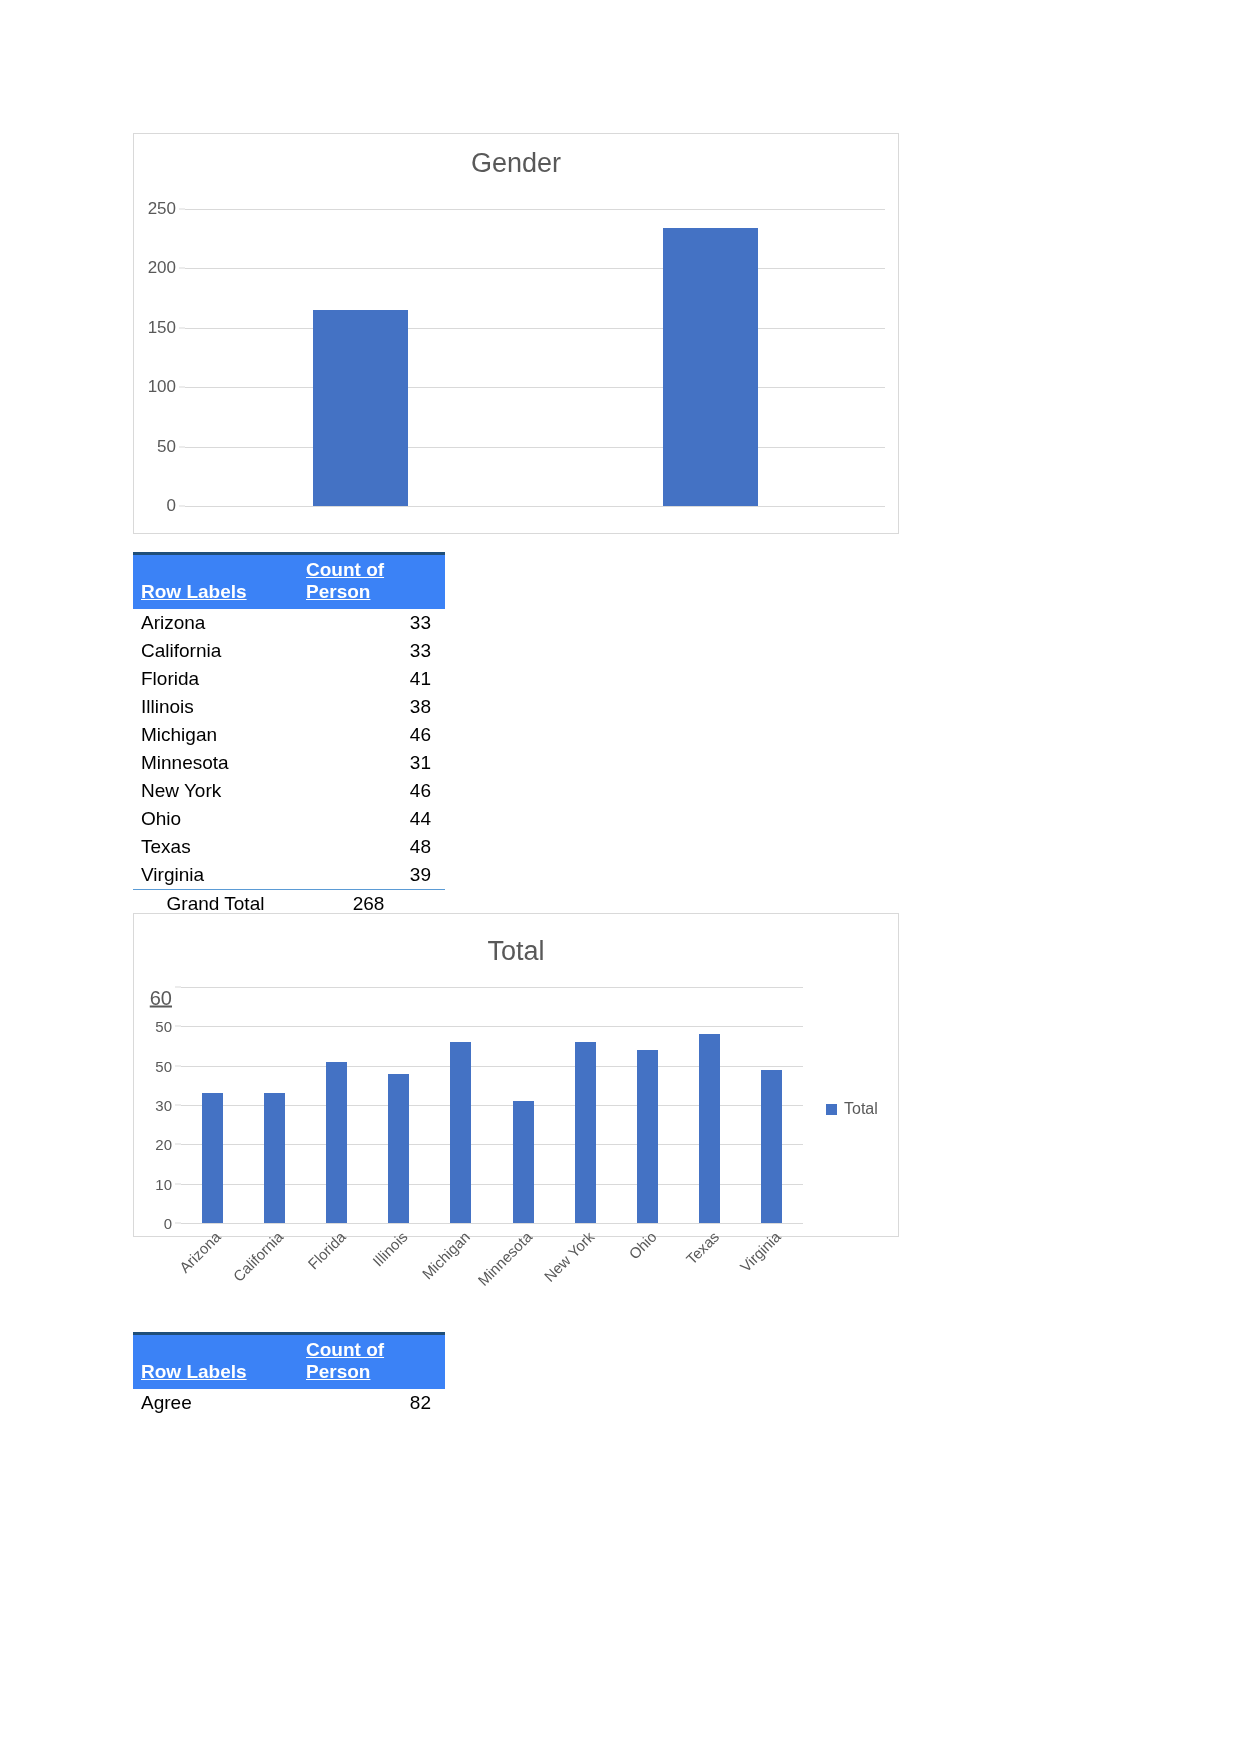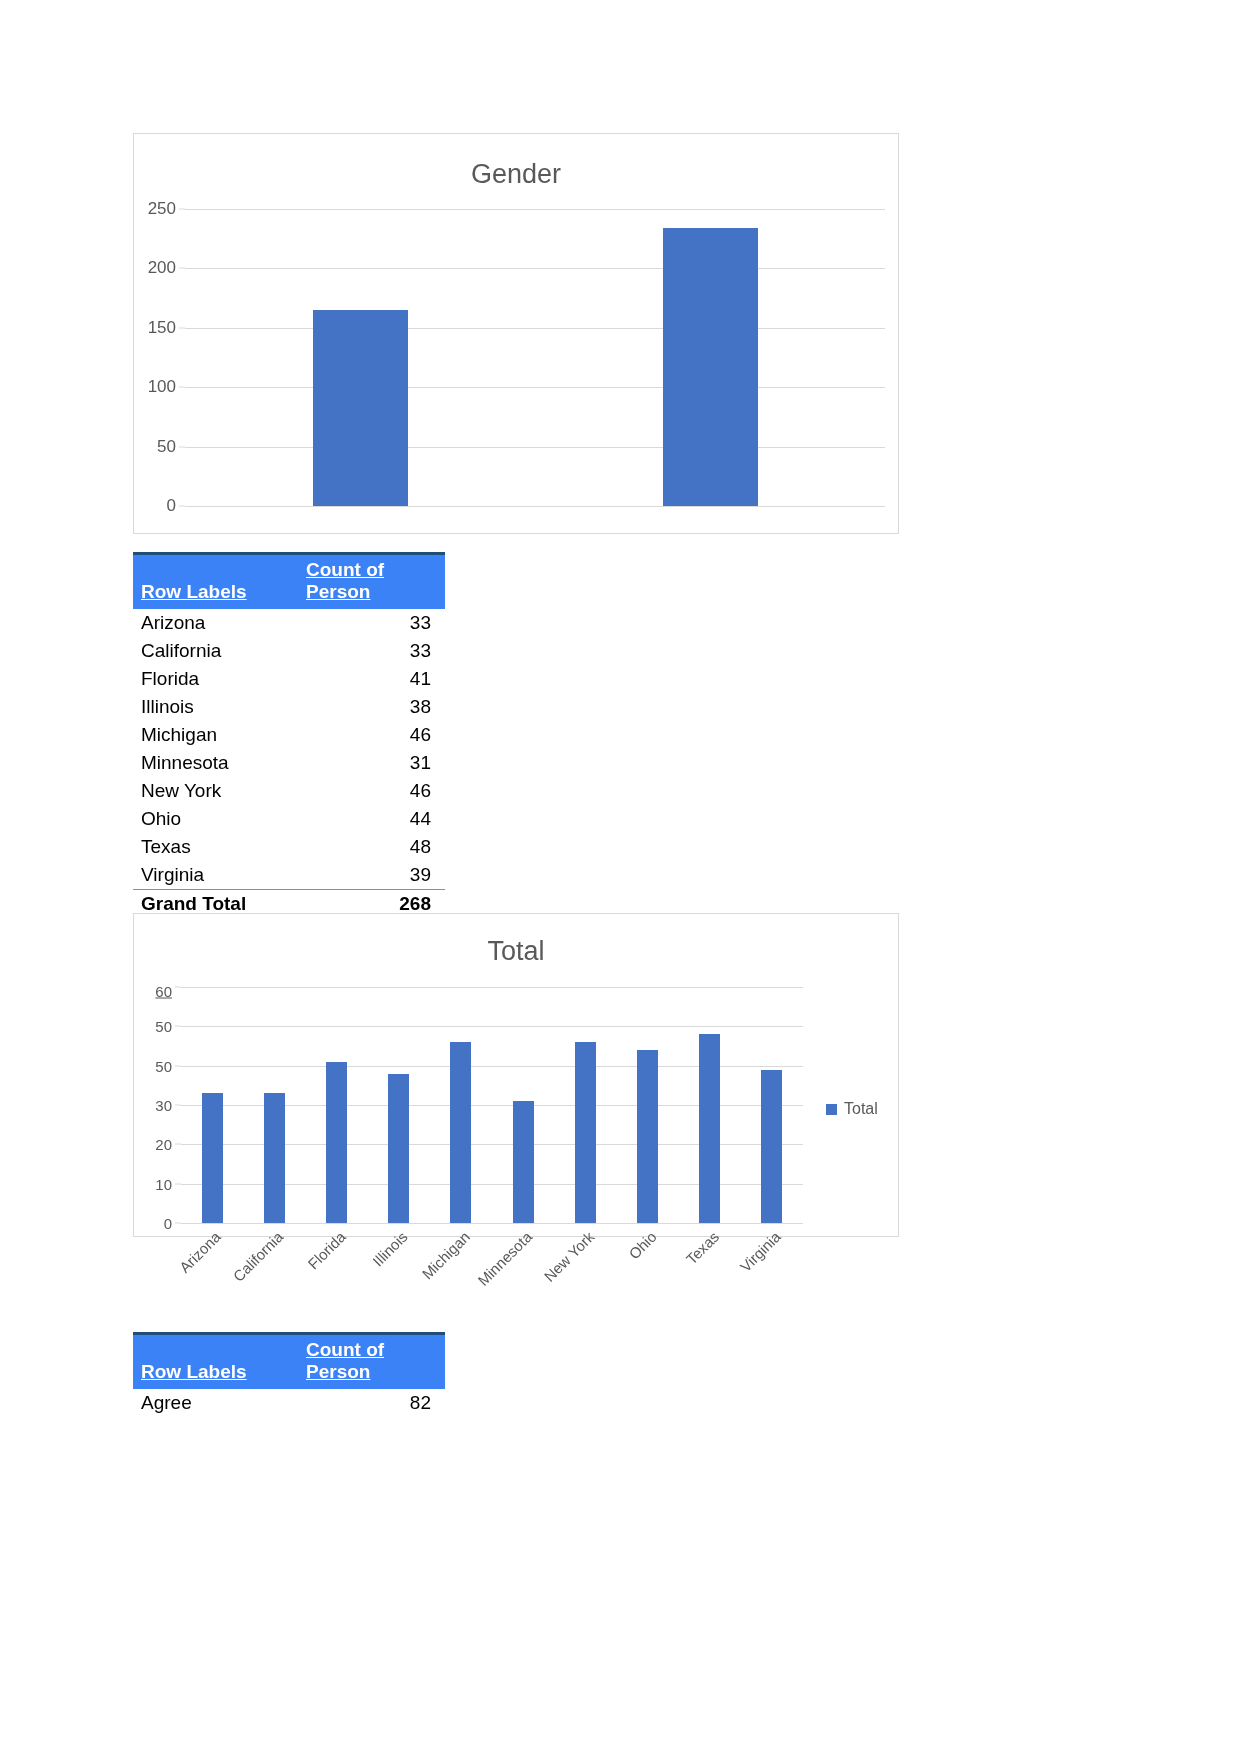--- a/index.html
+++ b/index.html
@@ -145,31 +145,32 @@
   .pivot thead th.col-value { text-align: left; }
   .pivot tbody td {
     padding: 3px 8px;
     color: #000;
     background: #ffffff;
     box-sizing: border-box;
   }
   .pivot tbody td.lbl { text-align: left; }
   .pivot tbody td.val { text-align: right; padding-right: 14px; }
   .pivot tr.total td {
-    font-weight: bold;
+    font-weight: normal;
     border-top: 1px solid #5b9bd5;
     border-bottom: 2px solid #1f4e79;
+    text-align: center;
   }
 </style>
 </head>
 <body>
 
 <div class="chart-panel" id="gender-panel" style="left:133px; top:133px; width:766px; height:401px;">
 
-  <div class="chart-title" style="top:25px; font-size:27px;">Gender</div>
+  <div class="chart-title" style="top:14px; font-size:27px;">Gender</div>
 
   <div class="plot" id="gender-plot" style="left:51px; top:75px; width:700px; height:297px;">
     <div class="gridlines" id="gender-grid">
         <div class="gridline baseline" style="top: 297px;"></div>
         <div class="ytick-mark" style="top: 297px;"></div>
         <div class="ytick" style="top: 297px; font-size: 17px;">0</div>
         <div class="gridline" style="top: 237.6px;"></div>
         <div class="ytick-mark" style="top: 237.6px;"></div>
         <div class="ytick" style="top: 237.6px; font-size: 17px;">50</div>
         <div class="gridline" style="top: 178.2px;"></div>
@@ -278,21 +279,21 @@
         <div class="ytick-mark" style="top: 118px;"></div>
         <div class="ytick" style="top: 118px; font-size: 15px;">30</div>
         <div class="gridline" style="top: 78.6667px;"></div>
         <div class="ytick-mark" style="top: 78.6667px;"></div>
         <div class="ytick" style="top: 78.6667px; font-size: 15px;">50</div>
         <div class="gridline" style="top: 39.3333px;"></div>
         <div class="ytick-mark" style="top: 39.3333px;"></div>
         <div class="ytick" style="top: 39.3333px; font-size: 15px;">50</div>
         <div class="gridline" style="top: 0px;"></div>
         <div class="ytick-mark" style="top: 0px;"></div>
-        <div class="ytick" style="top: 4px; font-size: 15px; text-decoration: underline;">60</div>
+        <div class="ytick" style="top: 11px; font-size: 20px; text-decoration: underline;">60</div>
       </div>
     <div class="bars" id="total-bars">
         <div class="bar-slot">
           <div class="bar" title="Arizona: 33" style="height: 129.8px; width: 21px; background: rgb(68, 114, 196);"></div>
         </div>
         <div class="bar-slot">
           <div class="bar" title="California: 33" style="height: 129.8px; width: 21px; background: rgb(68, 114, 196);"></div>
         </div>
         <div class="bar-slot">
           <div class="bar" title="Florida: 41" style="height: 161.267px; width: 21px; background: rgb(68, 114, 196);"></div>

